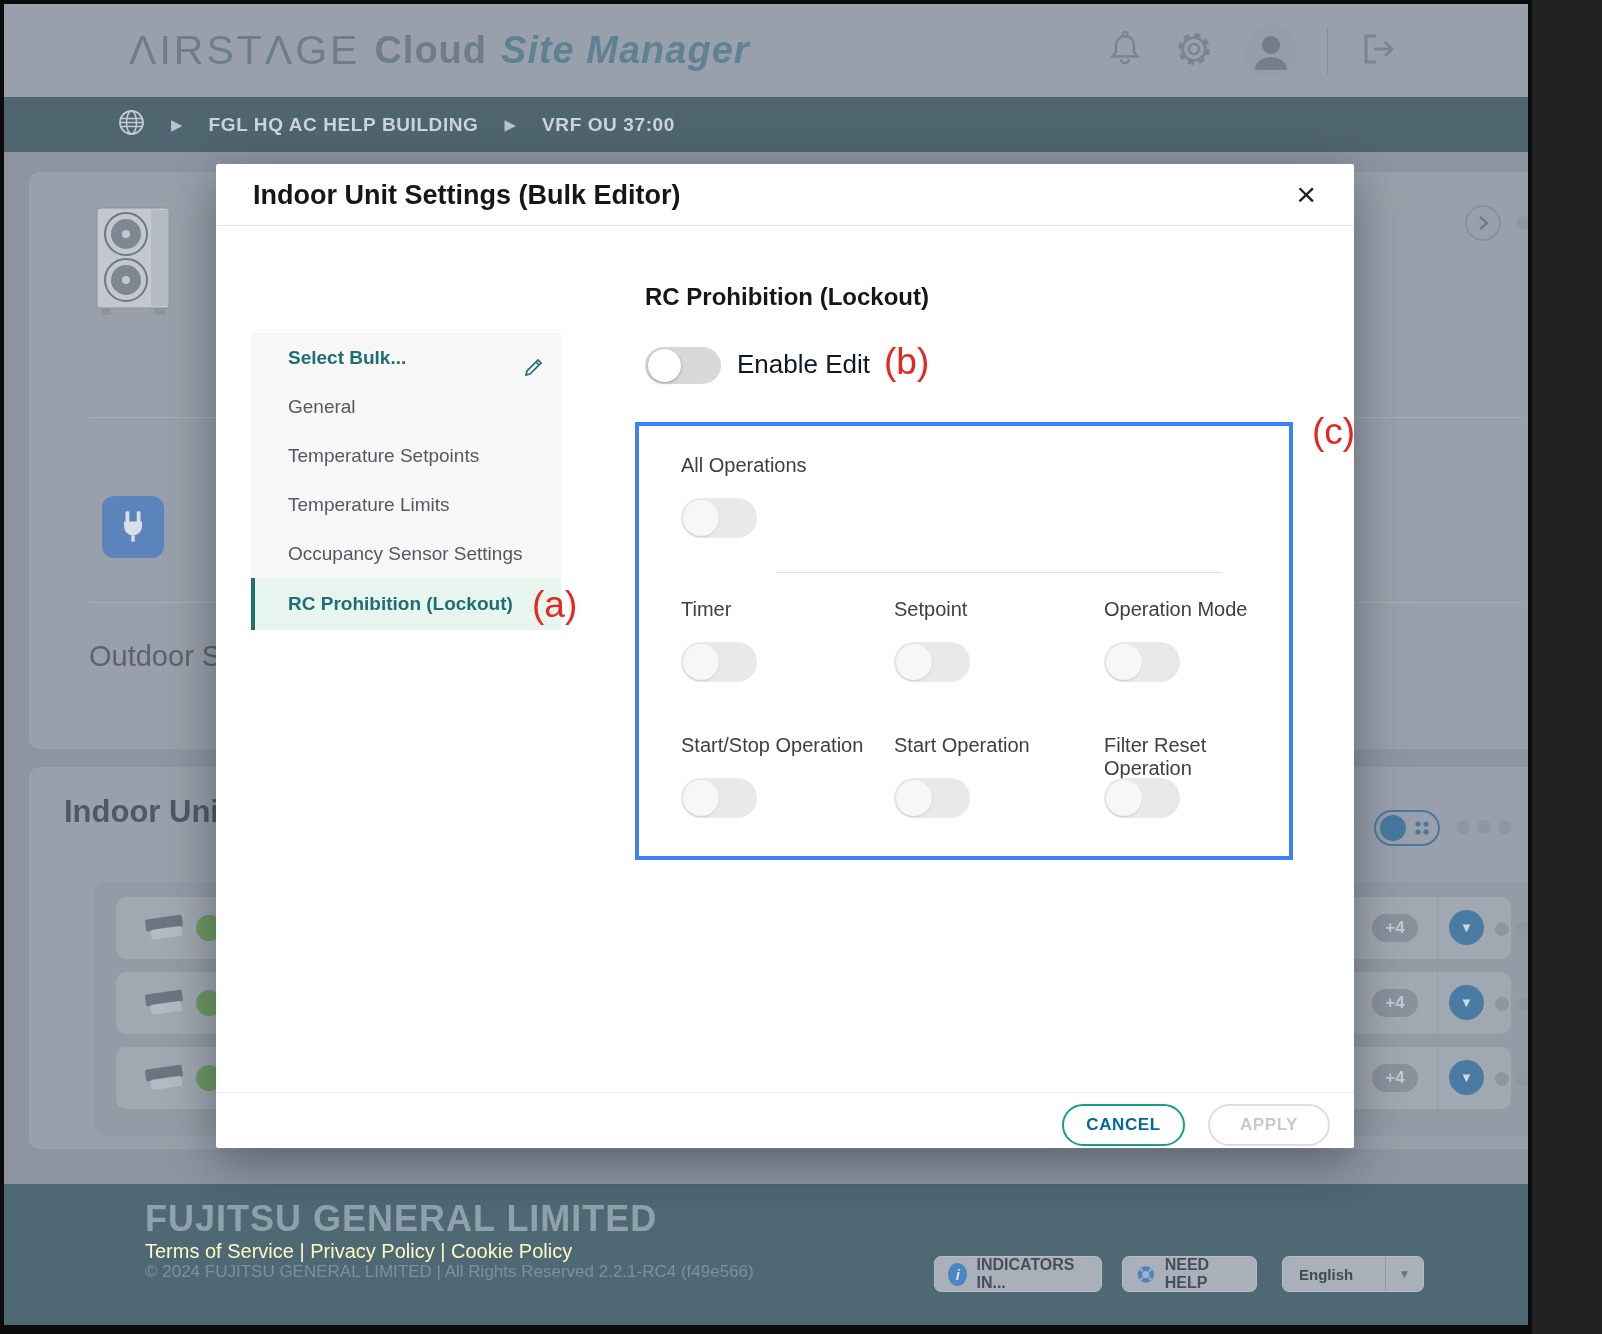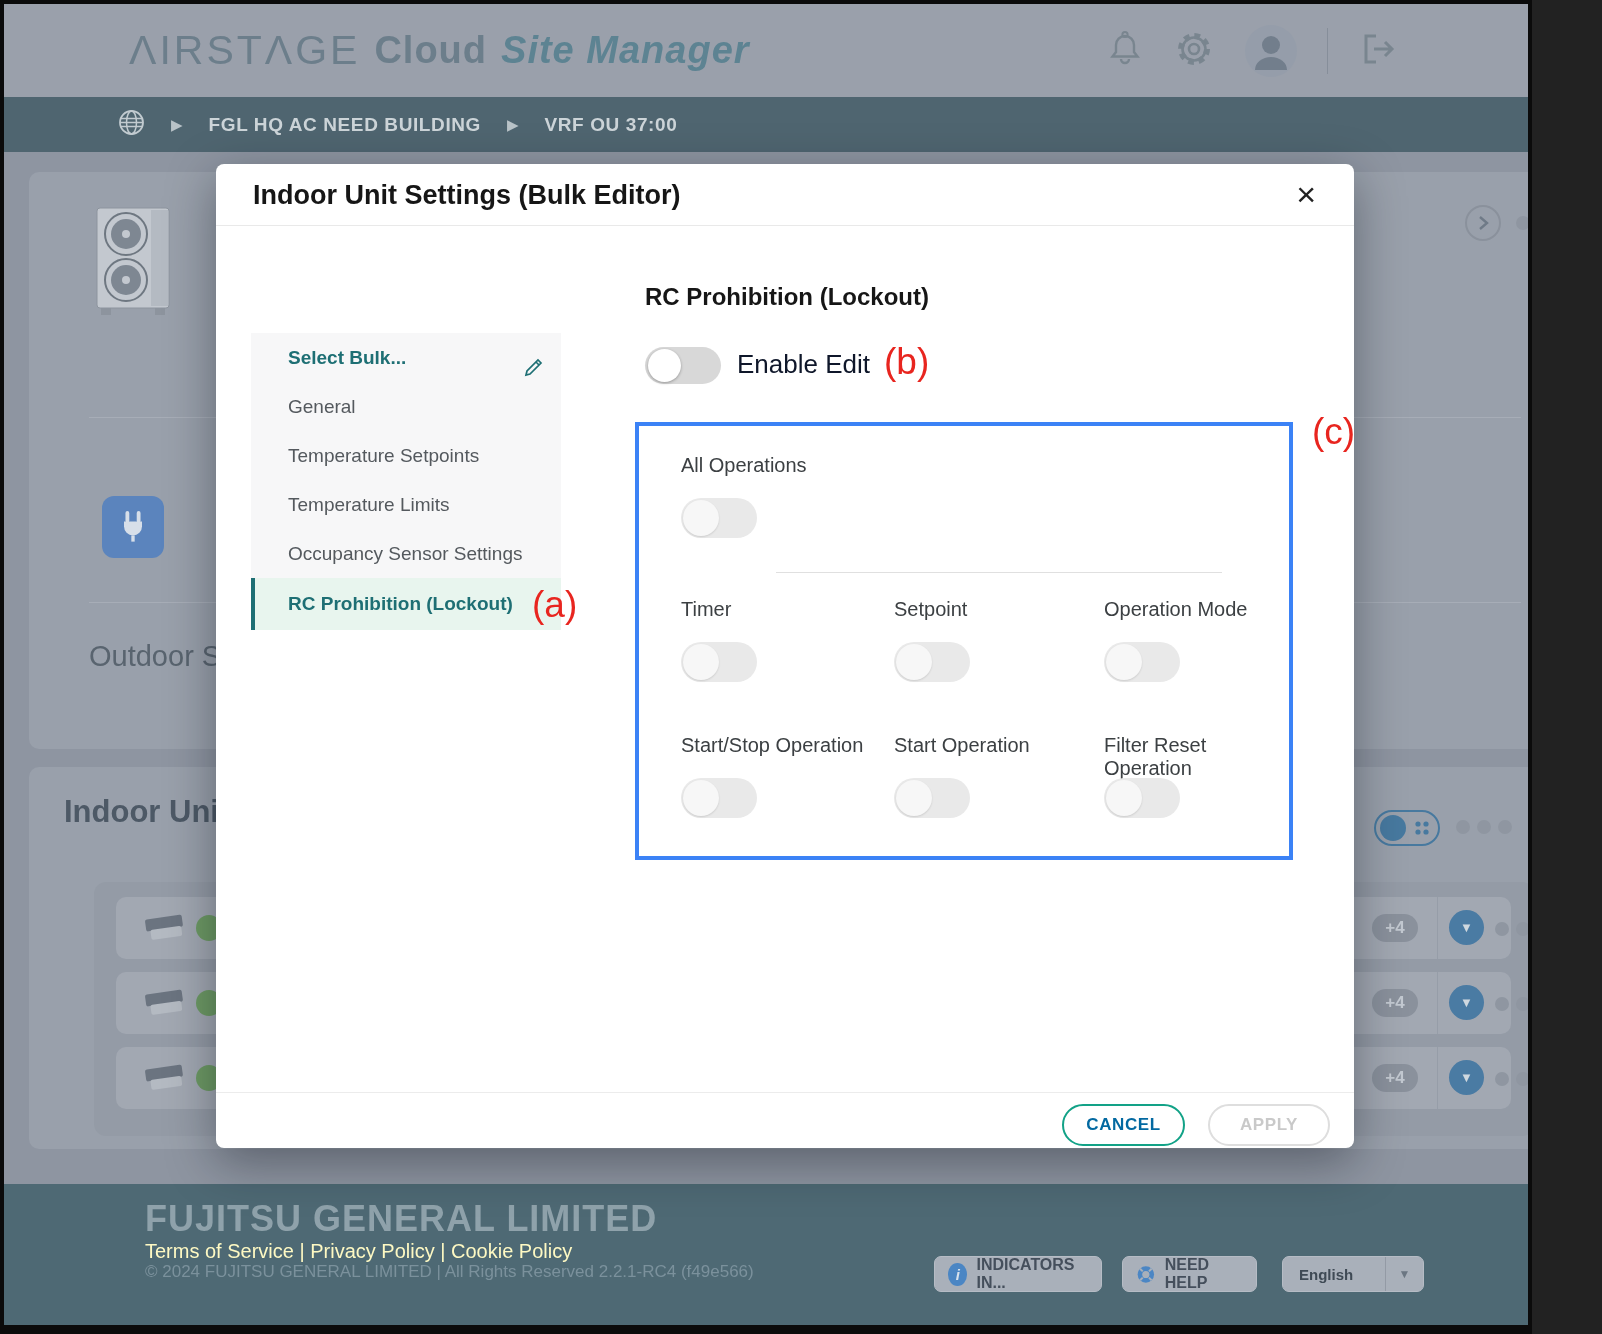--- a/index.html
+++ b/index.html
@@ -55,21 +55,21 @@
             display:flex; align-items:center; gap:9px; padding:0 13px; color:#454f5c; font-weight:700; font-size:16px; }
   .info-ic { width:23px; height:23px; border-radius:50%; background:#4b86c4; color:#d8e2ec; font-weight:700;
              font-size:15px; display:flex; align-items:center; justify-content:center; font-style:italic; }
   .lang-select { position:absolute; left:1278px; top:72px; width:142px; height:36px; border-radius:7px; background:#a9b0ba;
                  border:1px solid #b6bcc5; display:flex; align-items:center; }
   .lang-select .val { flex:1; padding-left:16px; font-size:15px; font-weight:700; color:#3f4a55; }
   .lang-select .caret { width:38px; height:100%; border-left:1px solid #939aa5; display:flex; align-items:center;
                         justify-content:center; color:#6b7682; font-size:12px; }
 
   
-  .modal { position:absolute; left:212px; top:160px; width:1138px; height:984px; background:#ffffff; border-radius:8px;
+  .modal { position:absolute; left:212px; top:160px; width:1138px; height:984px; background:#ffffff; border-radius:2px;
            box-shadow:0 14px 50px rgba(10,15,25,0.40); }
   .m-header { position:absolute; left:0; top:0; width:100%; height:62px; border-bottom:1px solid #e9e9e9; }
   .m-title { position:absolute; left:37px; top:0; line-height:62px; font-size:27px; font-weight:700; color:#161616; }
   .m-close { position:absolute; right:38px; top:8px; font-size:34px; color:#222; cursor:pointer; line-height:44px; }
 
   .m-menu { position:absolute; left:35px; top:169px; width:310px; background:#f7f7f8; }
   .m-item { height:49px; line-height:49px; padding-left:37px; font-size:19px; color:#54595e; cursor:pointer; position:relative; }
   .m-item.link { color:#1e6f74; font-weight:600; }
   .m-item.active { height:52px; line-height:52px; background:#e8f5ee; border-left:4px solid #1e6f74;
                    padding-left:33px; color:#1e6f74; font-weight:600; }
@@ -140,21 +140,21 @@
 
   <div class="breadcrumb">
     <span>
       <svg width="27" height="27" viewBox="0 0 27 27">
           <circle cx="13.5" cy="13.5" r="11.5" fill="none" stroke="#c2cbd0" stroke-width="1.8"></circle>
           <ellipse cx="13.5" cy="13.5" rx="5" ry="11.5" fill="none" stroke="#c2cbd0" stroke-width="1.5"></ellipse>
           <path d="M2.5 9.5 h22 M2.5 17.5 h22 M2 13.5 h23" stroke="#c2cbd0" stroke-width="1.5"></path>
         </svg>
     </span>
     <span class="bc-arrow">▶</span>
-    <span class="bc-text">FGL HQ AC NEED BUILDING</span>
+    <span class="bc-text">FGL HQ AC HELP BUILDING</span>
     <span class="bc-arrow">▶</span>
     <span class="bc-text">VRF OU 37:00</span>
   </div>
 
   <div class="card outdoor-card">
     <div style="position:absolute;left:60px;top:32px;">
       <svg width="95" height="115" viewBox="0 0 95 115">
           <rect x="8" y="4" width="72" height="100" rx="3" fill="#c3c8cf" stroke="#8d949e"></rect>
           <rect x="62" y="6" width="17" height="96" fill="#b4bac2"></rect>
           <circle cx="37" cy="30" r="21" fill="none" stroke="#6e7781" stroke-width="2"></circle>

